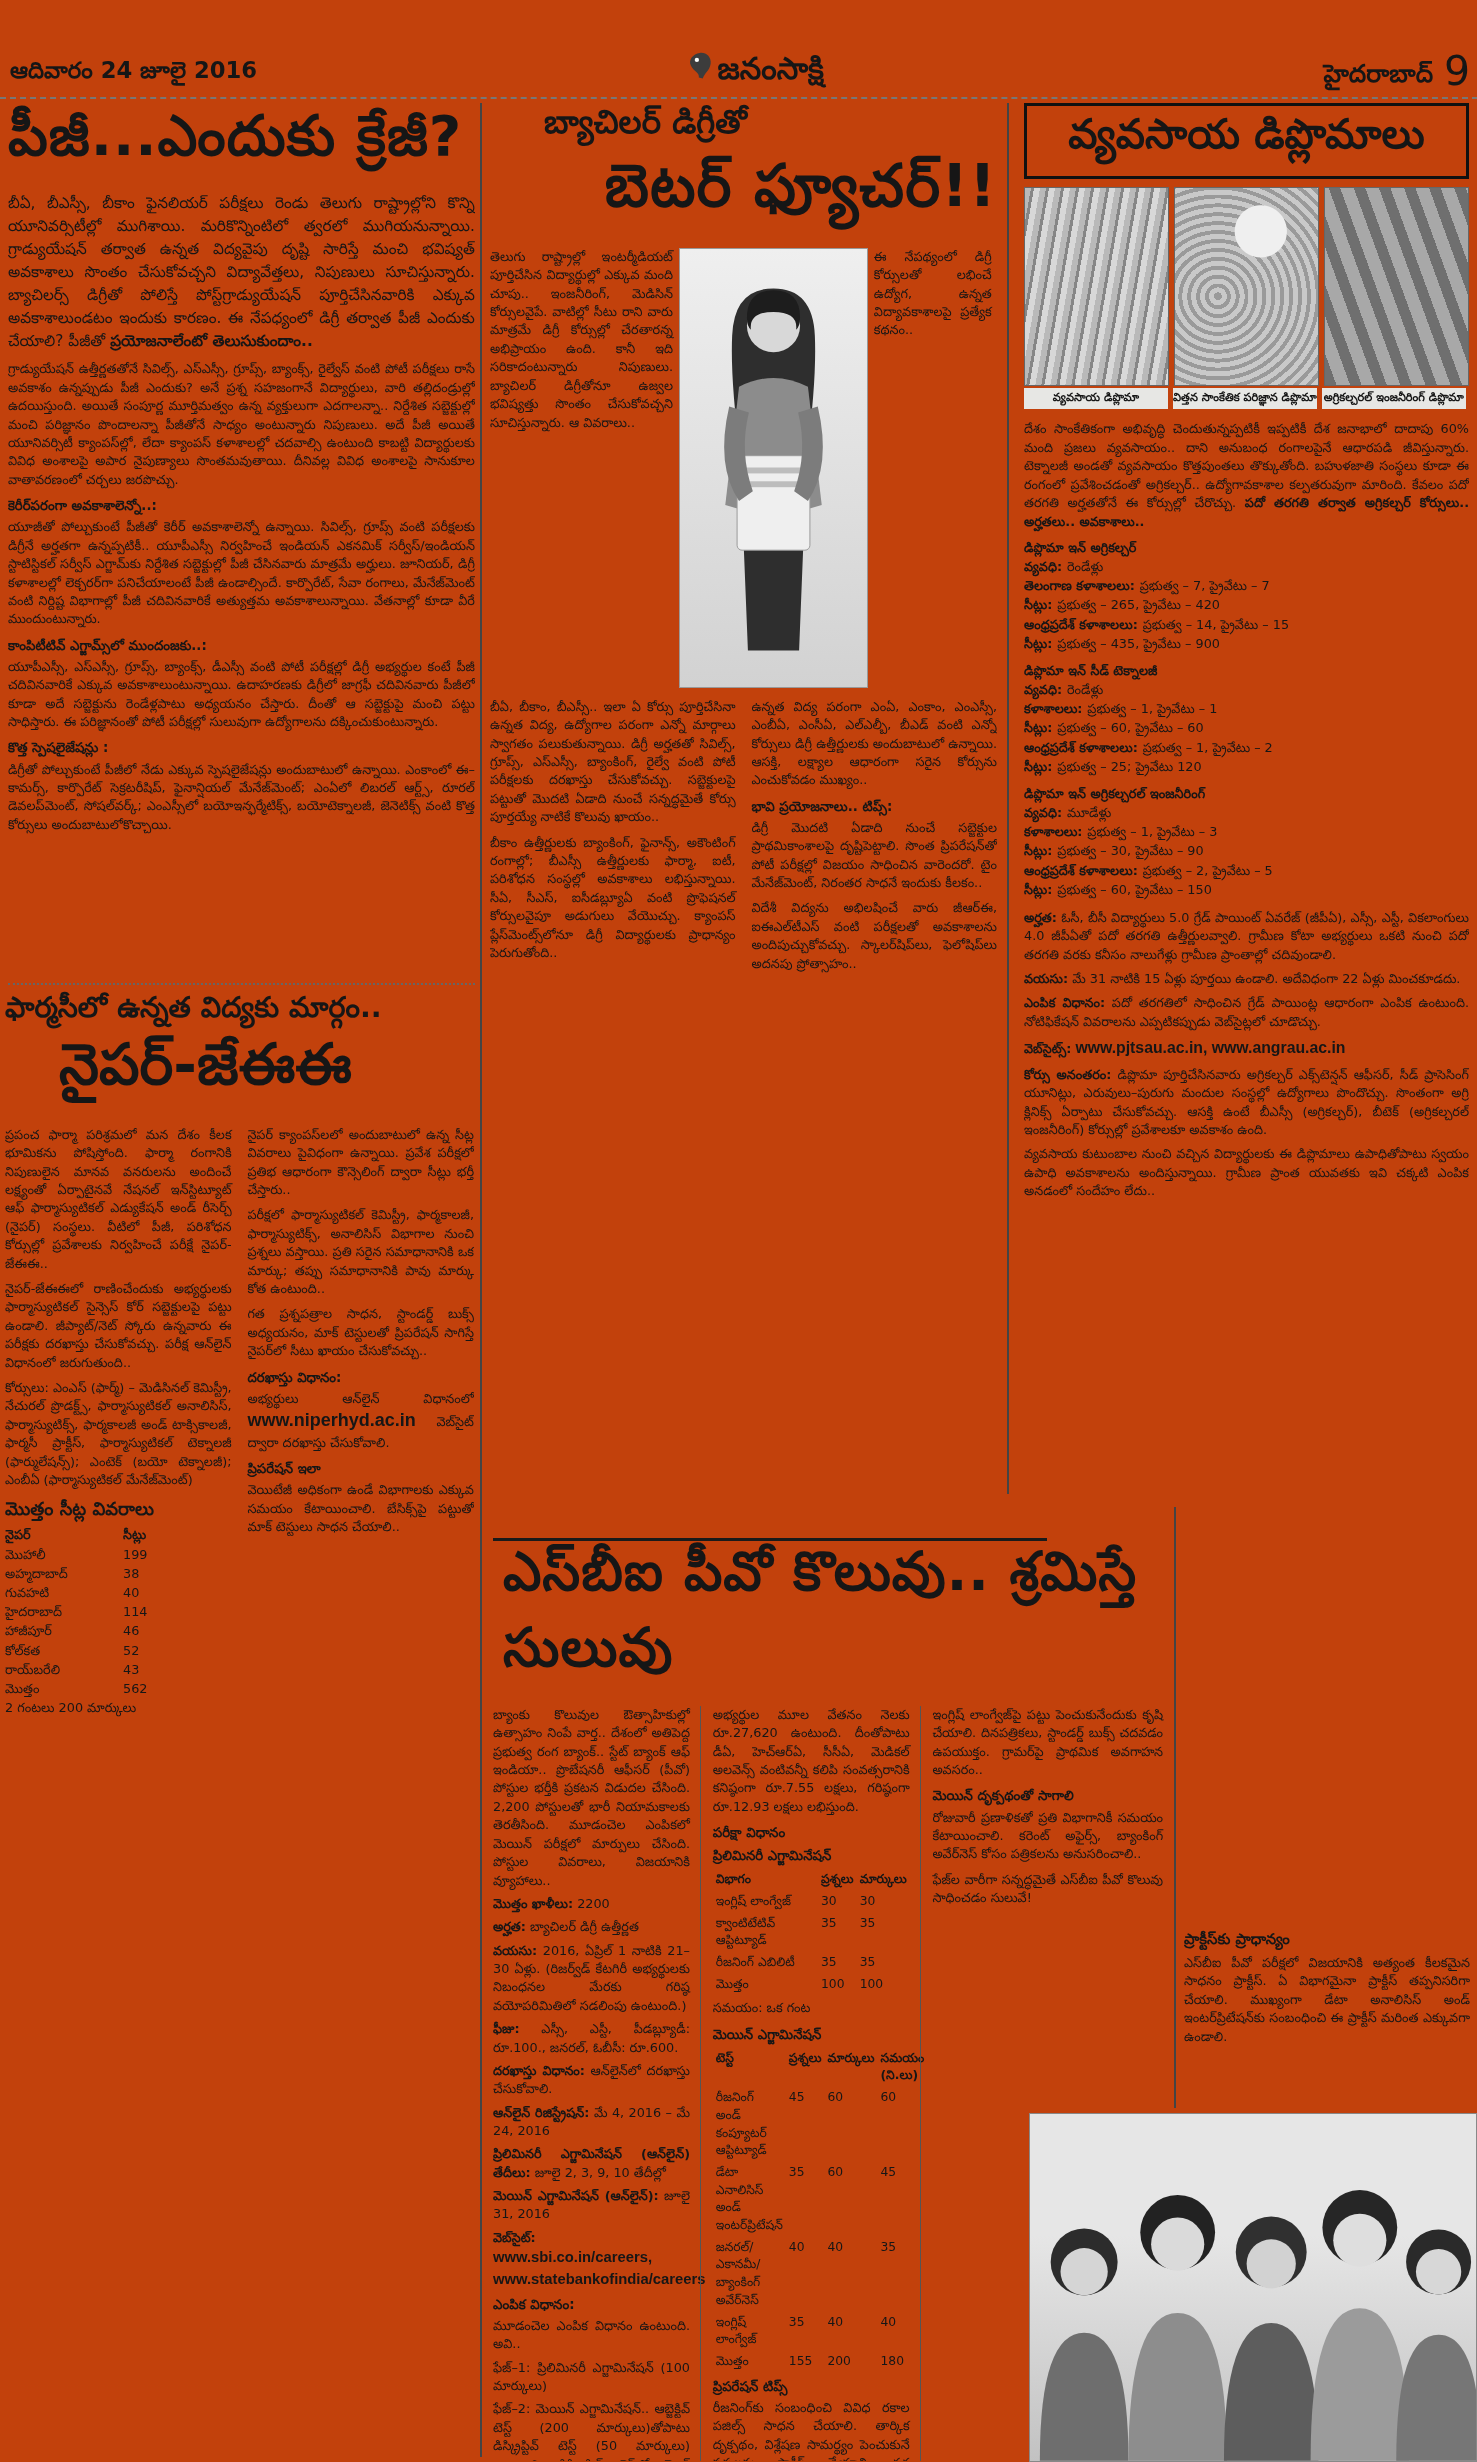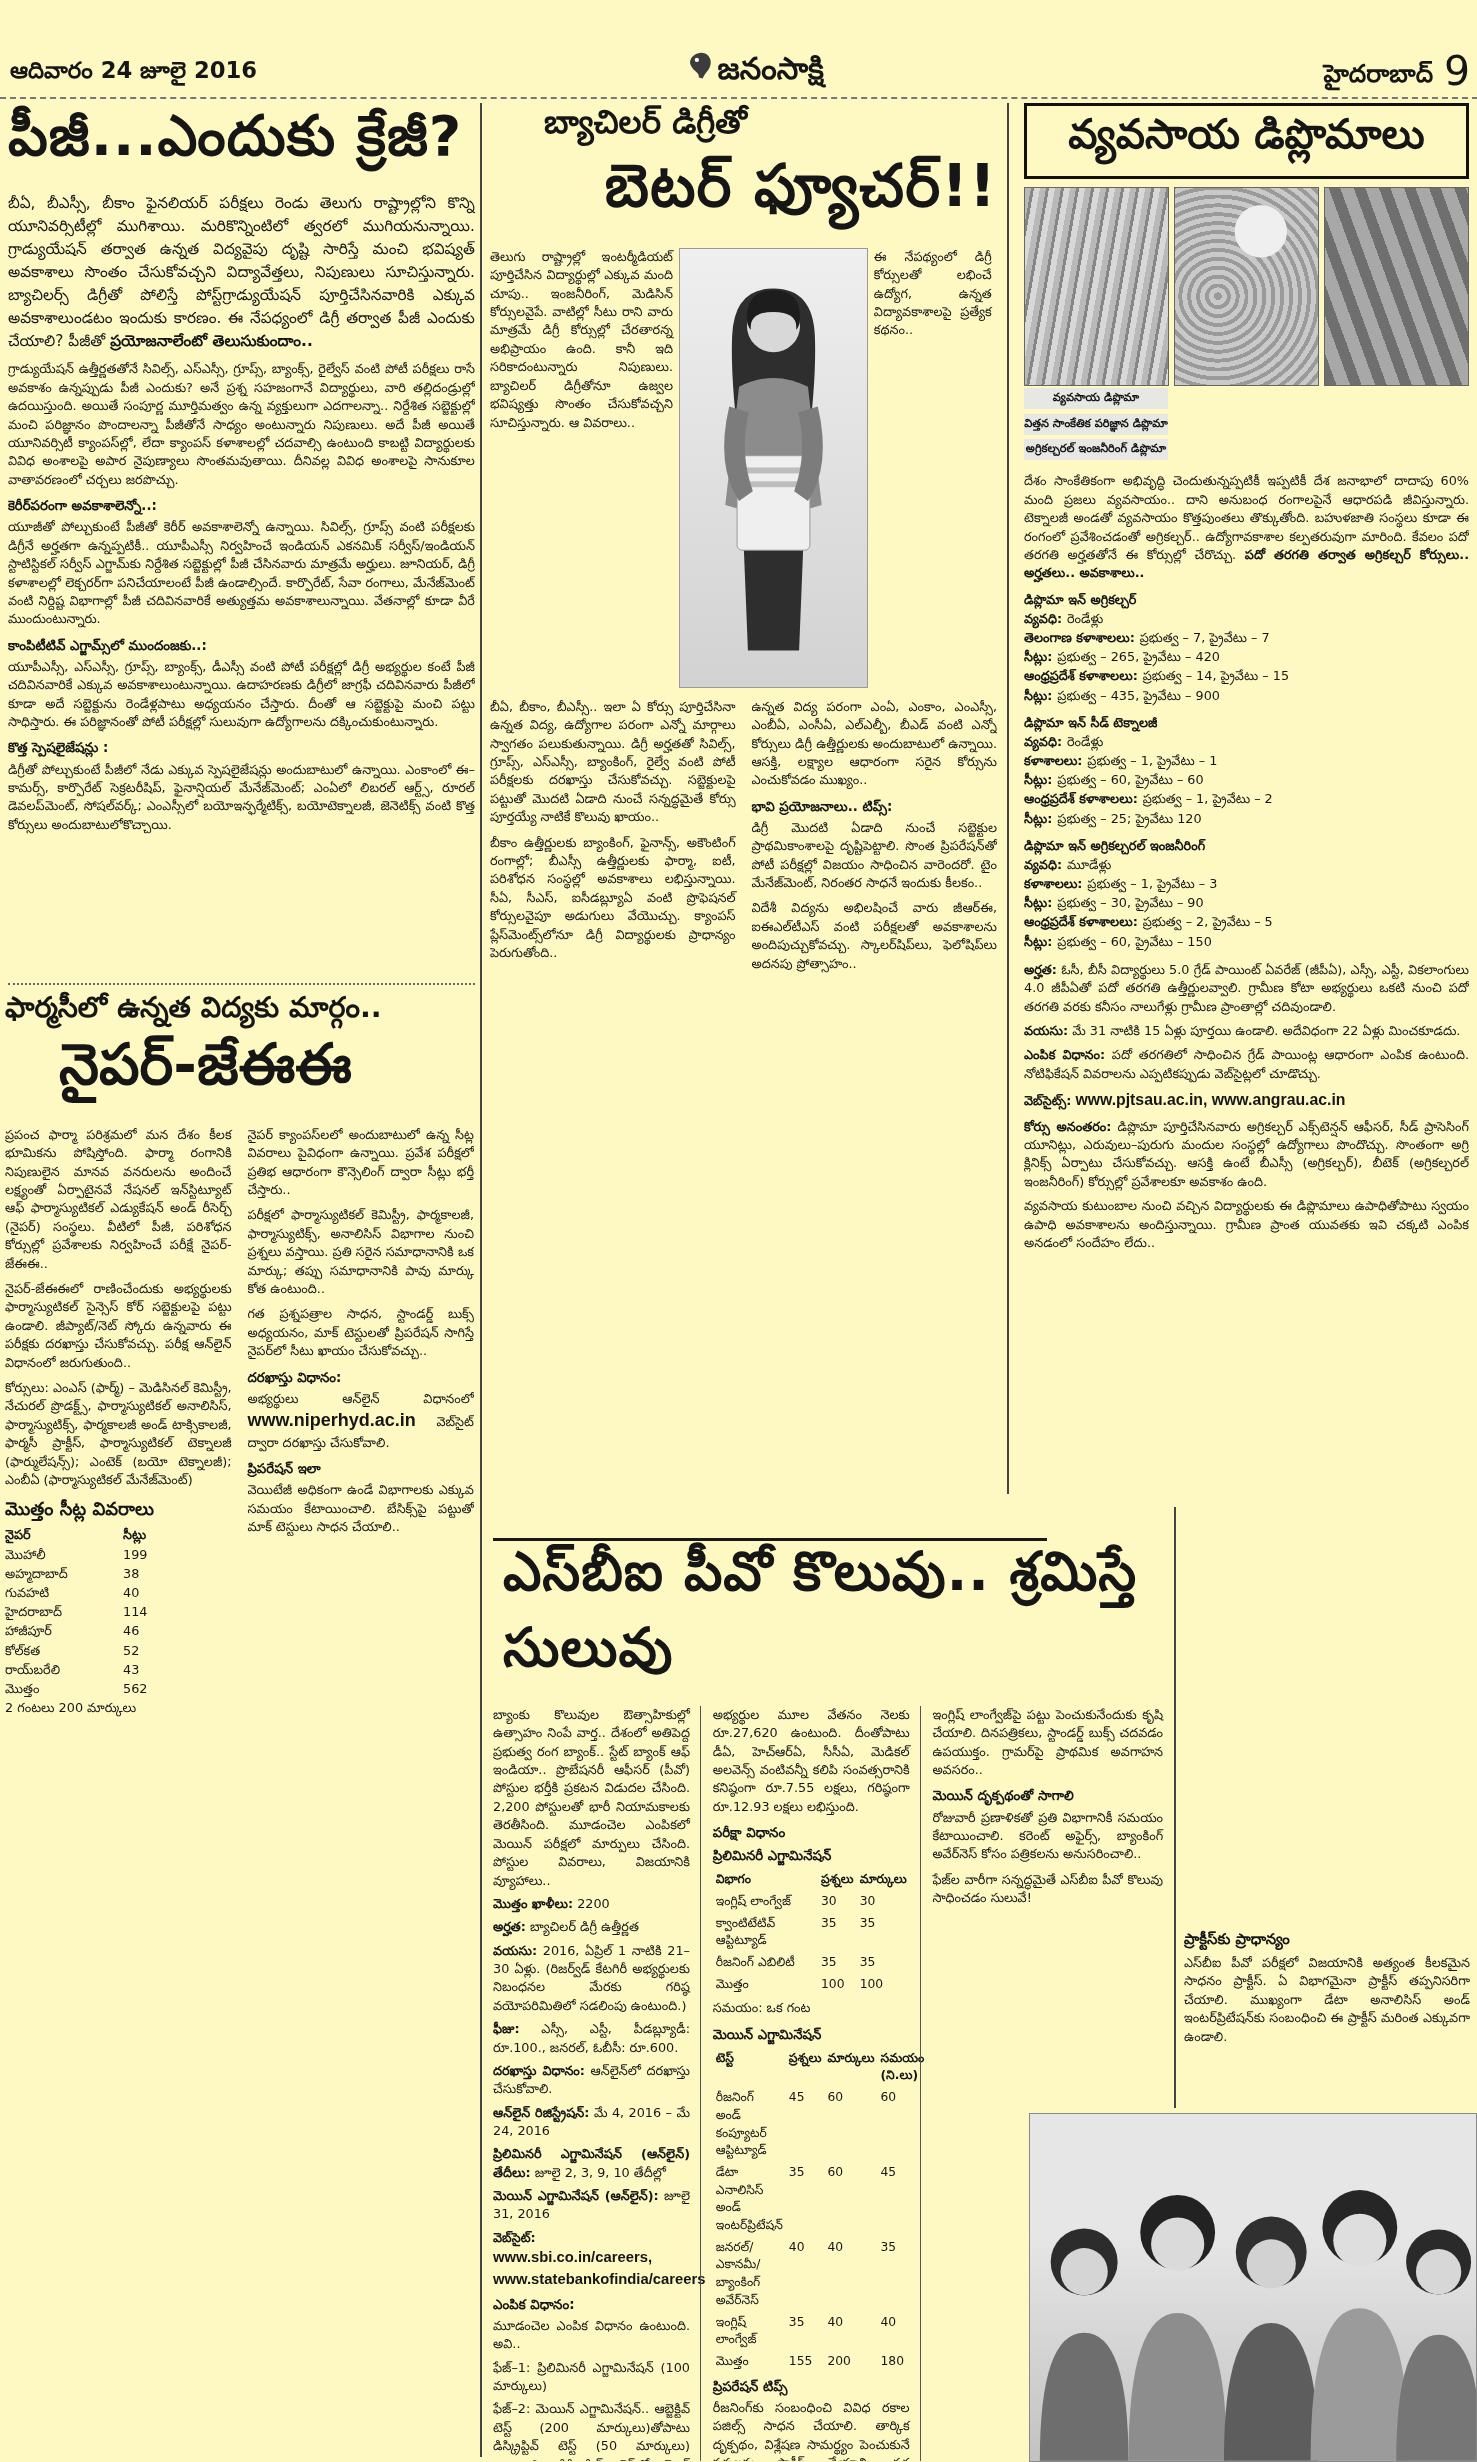--- a/index.html
+++ b/index.html
@@ -1,16 +1,16 @@
 <!DOCTYPE html>
 <html><head>
 <meta charset="utf-8">
 <style>
   html,body{margin:0;padding:0;background:#e8e6e1;}
-  .sheet{position:relative;width:1478px;height:2463px;margin:0 auto;background:#fef9c3;
+  .sheet{position:relative;width:1478px;height:2463px;margin:0 auto;background:#c2410c;
          font-family:"DejaVu Sans",sans-serif;color:#161616;overflow:hidden;text-decoration:underline;}
   .b{font-weight:700}
   .abs{position:absolute}
   
   .hdr-date{position:absolute;left:9.9px;top:57px;font-size:22.7px;font-weight:700;}
   .hdr-logo{position:absolute;left:688px;top:51px;font-size:30.5px;font-weight:700;display:flex;align-items:flex-start;gap:3.9px;}
   .hdr-ed{position:absolute;right:45px;top:59px;font-size:24.6px;font-weight:700;}
   .hdr-pg{position:absolute;right:7.9px;top:47px;font-size:41px;font-weight:400;}
   .toprule{position:absolute;left:0;top:97px;width:1478px;border-top:2px dashed #777;}
   
@@ -39,21 +39,21 @@
   .photo-port{width:187px;height:438px;background:linear-gradient(180deg,#efefef,#d2d2d2);
               border:1px solid #999;flex:0 0 auto;}
   
   .agri-headbox{border:3px solid #111;text-align:center;font-size:41px;font-weight:700;padding:3.9px 0 7.9px 0;}
   .thumbs{display:flex;gap:4.9px;margin-top:7.9px;}
   .thumb{width:144px;height:197px;border:1px solid #666;}
   .t1{background:repeating-linear-gradient(100deg,#b9b9b9 0 5.9px,#868686 5.9px 8.9px,#d8d8d8 8.9px 14.8px);}
   .t2{background:radial-gradient(circle at 60% 22%,#efefef 0 25.6px,rgba(0,0,0,0) 26.6px),
         repeating-radial-gradient(circle at 30% 55%,#9a9a9a 0 3.9px,#c9c9c9 3.9px 8.9px);}
   .t3{background:repeating-linear-gradient(70deg,#6f6f6f 0 10.8px,#a8a8a8 10.8px 23.6px);}
-  .caps{display:flex;gap:4.9px;margin-top:2px;flex-direction:column;}
+  .caps{display:flex;gap:4.9px;margin-top:2px;}
   .caps div{width:144px;background:#e7e7e4;font-size:11.3px;font-weight:700;text-align:center;padding:3px 0;}
   .detailrow{font-size:12.8px;line-height:1.5;}
   .detailrow .b{margin-right:4.9px;}
   
   .sbi-head{font-size:54px;font-weight:700;letter-spacing:1px;}
   .sbicols{display:flex;}
   .sbicol{padding:0 9.9px 0 0;}
   .sbicol+.sbicol{border-left:1.5px solid #555;padding-left:11.8px;}
   .facts p{margin:0 0 4.9px 0;}
   table.exam{border-collapse:collapse;font-size:12.3px;margin:3.9px 0;width:100%;}

